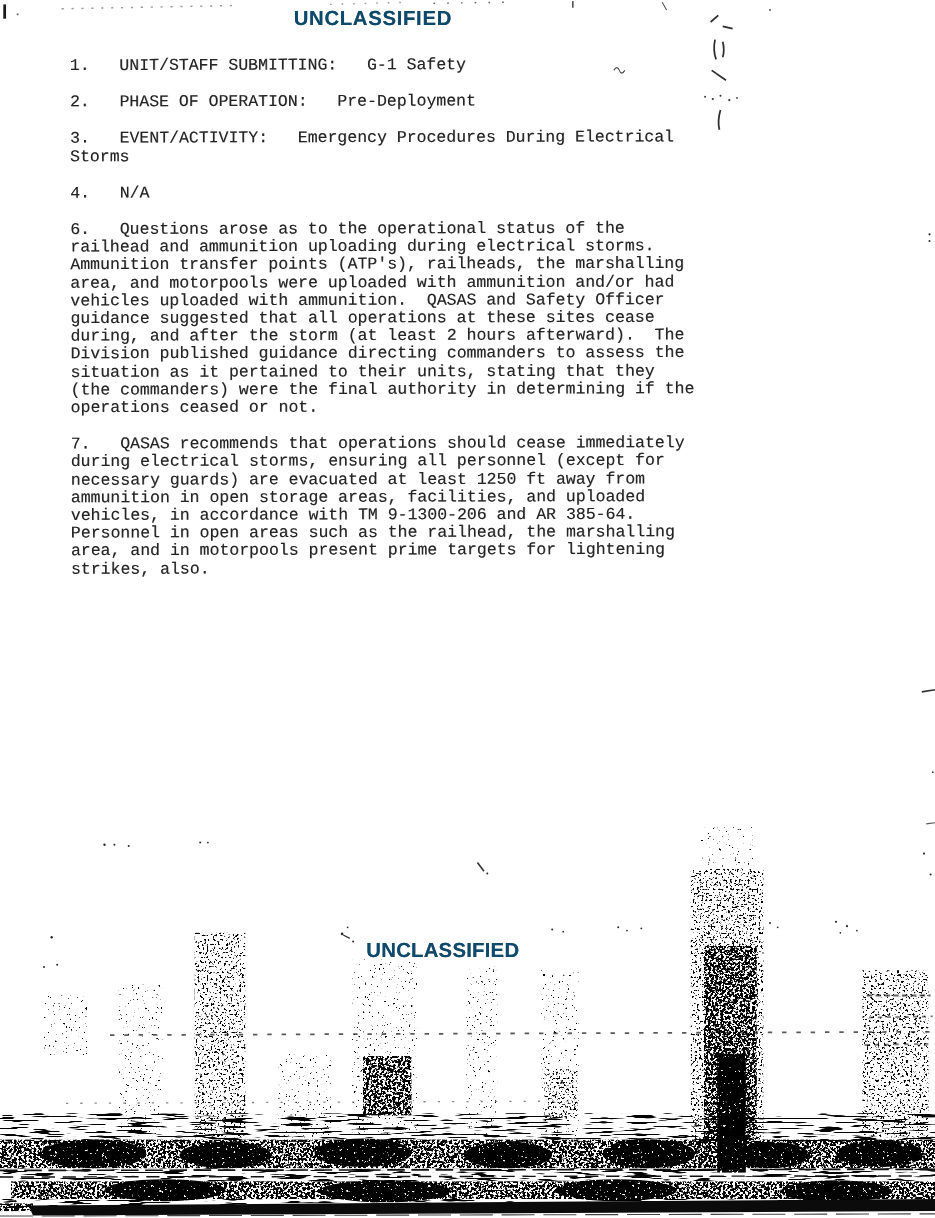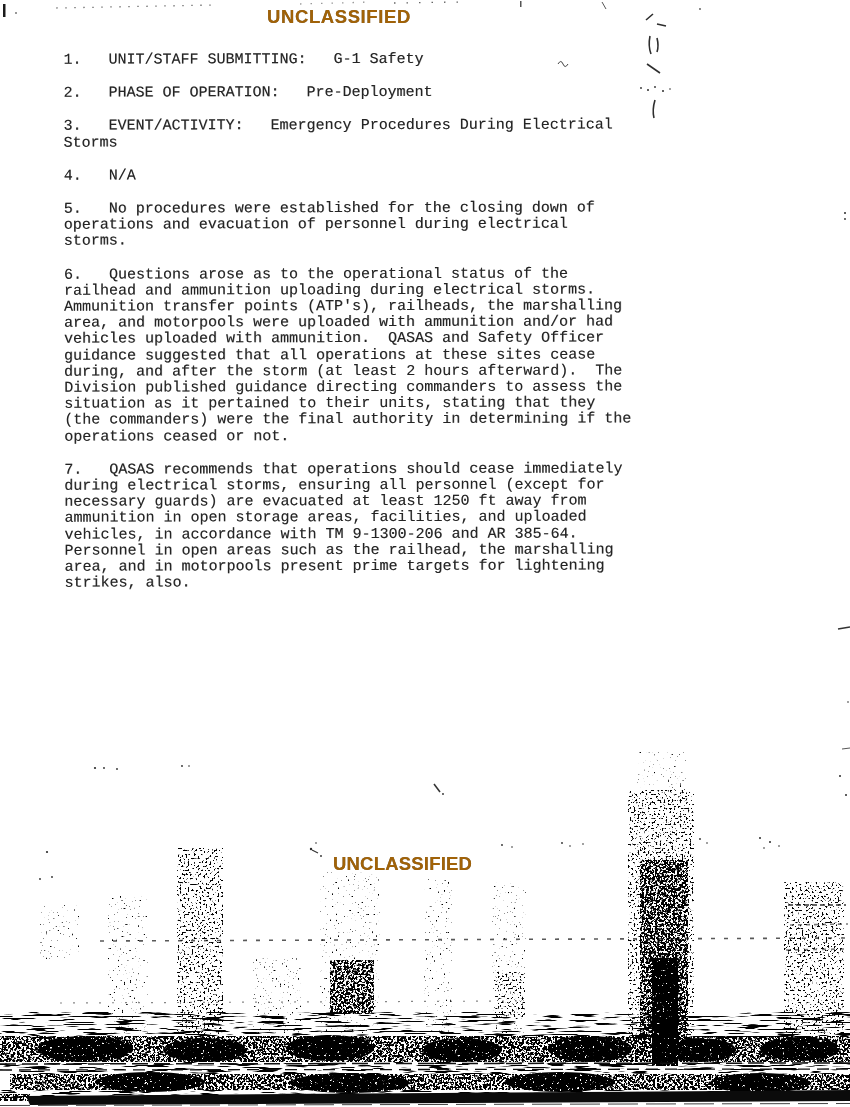--- a/index.html
+++ b/index.html
@@ -2,21 +2,21 @@
 <html><head>
 <meta charset="utf-8">
 <style>
   html,body{margin:0;padding:0;background:#ffffff;}
   .page{
     position:relative;width:850px;height:1107px;background:#ffffff;
     overflow:hidden;font-family:"Liberation Mono",monospace;
   }
   .banner{
     position:absolute;font-family:"Liberation Sans",sans-serif;
-    font-weight:bold;color:#a16207;white-space:nowrap;
+    font-weight:bold;color:#0c4a6e;white-space:nowrap;
   }
   .banner-top{left:267px;top:6px;font-size:18.5px;letter-spacing:0.6px;
     text-shadow:0 0 0.6px rgba(0,0,0,0.55);}
   .banner-bottom{left:333px;top:853px;font-size:18.5px;letter-spacing:0.2px;
     text-shadow:0 0 0.6px rgba(0,0,0,0.55);}
   .doc{
     position:absolute;left:64px;top:52px;width:640px;color:#242424;
     transform:rotate(-0.12deg);
   }
   .para{
@@ -34,23 +34,20 @@
 <div class="page">
 
   <div class="banner banner-top">UNCLASSIFIED</div>
 
   <div class="doc">
     <pre class="para">1.   UNIT/STAFF SUBMITTING:   G-1 Safety</pre>
     <pre class="para">2.   PHASE OF OPERATION:   Pre-Deployment</pre>
     <pre class="para">3.   EVENT/ACTIVITY:   Emergency Procedures During Electrical
 Storms</pre>
     <pre class="para">4.   N/A</pre>
-    <pre class="para">5.   No procedures were established for the closing down of
-operations and evacuation of personnel during electrical
-storms.</pre>
     <pre class="para">6.   Questions arose as to the operational status of the
 railhead and ammunition uploading during electrical storms.
 Ammunition transfer points (ATP's), railheads, the marshalling
 area, and motorpools were uploaded with ammunition and/or had
 vehicles uploaded with ammunition.  QASAS and Safety Officer
 guidance suggested that all operations at these sites cease
 during, and after the storm (at least 2 hours afterward).  The
 Division published guidance directing commanders to assess the
 situation as it pertained to their units, stating that they
 (the commanders) were the final authority in determining if the

